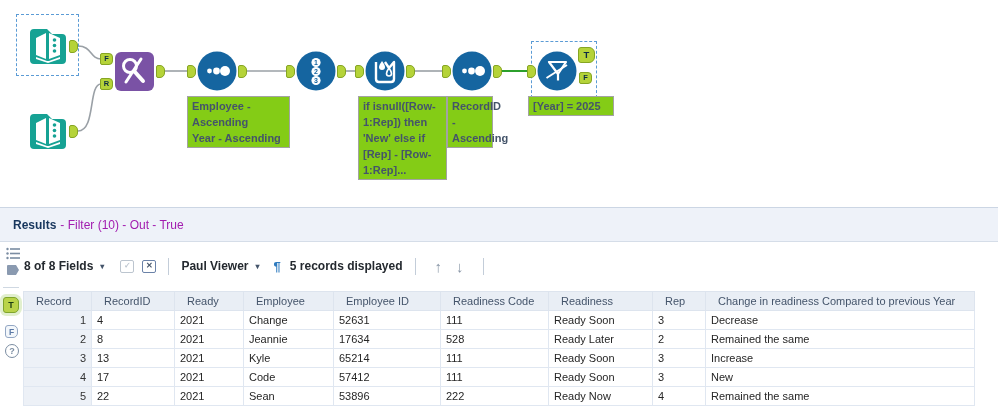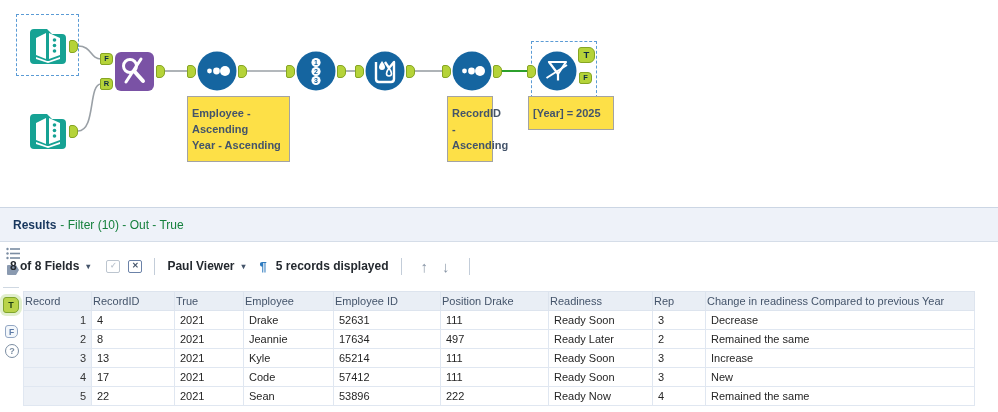--- a/index.html
+++ b/index.html
@@ -14,56 +14,56 @@
   .tool { position:absolute; }
   .tool svg { display:block; }
 
   .anchor { position:absolute; width:9px; height:13px; background:#b5d339; border:1px solid #86a523;
             border-radius:2px 5px 5px 2px; }
   .anchor-lbl { position:absolute; background:#b5d339; border:1px solid #86a523; border-radius:2px 4px 4px 2px;
             width:13px; height:12px; font-size:7.5px; font-weight:bold; color:#0d2b44;
             display:flex; align-items:center; justify-content:center; line-height:1; }
   .anchor-big { width:17px; height:16px; font-size:9.5px; border-radius:3px 6px 6px 3px; }
 
-  .annotation { position:absolute; background:#fde047; border:1px solid #a3a3a3; padding:8px 4px;
+  .annotation { position:absolute; background:#84cc16; border:1px solid #a3a3a3; padding:1px 4px;
             font-size:11px; line-height:16px; font-weight:bold; color:#44546a; white-space:pre-line; }
 
   
   .results-header { position:absolute; left:0; top:207px; width:998px; height:35px; background:#eef2f9;
             border-top:1px solid #ccd6e4; border-bottom:1px solid #d5dde8;
             display:flex; align-items:center; padding-left:13px; font-size:12px; }
   .results-title { font-weight:bold; color:#17365d; }
-  .results-subtitle { color:#15803d; margin-left:4px; }
+  .results-subtitle { color:#a21caf; margin-left:4px; }
 
   .side-icon { position:absolute; display:flex; align-items:center; justify-content:center; }
   .side-divider { position:absolute; left:3px; width:16px; height:1px; background:#cfd8e2; }
   .t-anchor { left:3px; top:297px; width:16px; height:16px; background:#b9d348; border:1px solid #7fa42c;
             border-radius:3px 5px 5px 3px; font-size:9px; font-weight:bold; color:#1c3b12;
             box-shadow:0 0 0 3px #e1efcd; }
   .f-anchor { left:5px; top:325px; width:13px; height:13px; background:#f3f7fb; border:1px solid #93a7c4;
             border-radius:3px 5px 5px 3px; font-size:8.5px; font-weight:bold; color:#5b79a6; }
   .help-icon { left:5px; top:344px; width:14px; height:14px; border:1.3px solid #7b8da2; border-radius:50%;
             font-size:9px; font-weight:bold; color:#7b8da2; }
 
-  .toolbar { position:absolute; left:10px; top:243px; height:46px; display:flex; align-items:center;
+  .toolbar { position:absolute; left:24px; top:243px; height:46px; display:flex; align-items:center;
             font-size:12px; font-weight:bold; color:#24292f; }
   .tb-gap { width:14px; }
   .caret { font-size:8px; color:#44546a; margin-left:7px; }
   .tb-icon { width:14px; height:13px; border-radius:2px; display:inline-flex; align-items:center;
             justify-content:center; font-size:8px; line-height:1; }
   .icon-check { border:1px solid #bcc5cf; color:#bcc5cf; margin-left:16px; }
   .icon-xbox  { border:1px solid #6b82a8; color:#44546a; margin-left:8px; }
   .tb-divider { width:1px; height:17px; background:#c3cdd9; margin:0 12px; }
   .pilcrow { color:#2f7bbf; font-size:13px; font-weight:bold; margin-right:9px; }
   .nav-arrow { font-size:15px; font-weight:bold; color:#8b98a8; margin:0 7px; }
 
   table.grid { position:absolute; left:23px; top:291px; width:951px; border-collapse:collapse;
             table-layout:fixed; font-size:11px; }
   table.grid th { background:#e9eef5; color:#44546a; font-weight:normal; text-align:left;
-            padding:2px 1px; height:19px; border:1px solid #dde4ee; overflow:hidden; white-space:nowrap; }
+            padding:2px 12px; height:19px; border:1px solid #dde4ee; overflow:hidden; white-space:nowrap; }
   table.grid td { background:#fff; color:#262626; padding:1px 5px; height:19px;
             border:1px solid #e0e7f1; overflow:hidden; white-space:nowrap; }
   table.grid td.rec-col { background:#edf1f7; text-align:right; color:#333; }
   table.grid { border:1px solid #ccd6e4; }
 </style>
 </head>
 <body>
 
 <div class="screen">
 
@@ -175,20 +175,25 @@
         <line x1="9.5" y1="27" x2="30" y2="14" stroke="#fff" stroke-width="2"></line>
       </svg>
     </div>
     <div class="anchor" style="left:527px;top:65px"></div>
     <div class="anchor-lbl anchor-big" style="left:578px;top:47px">T</div>
     <div class="anchor-lbl" style="left:579px;top:72px">F</div>
 
     <div class="annotation" style="left:187px;top:96px;width:103px">Employee -
 Ascending
 Year - Ascending</div>
+    <div class="annotation" style="left:358px;top:96px;width:89px">if isnull([Row-
+1:Rep]) then
+'New' else if
+[Rep] - [Row-
+1:Rep]...</div>
     <div class="annotation" style="left:447px;top:96px;width:46px">RecordID -
 Ascending</div>
     <div class="annotation" style="left:528px;top:96px;width:86px">[Year] = 2025</div>
   </div>
 
   <div class="results-header">
     <span class="results-title">Results</span>
     <span class="results-subtitle">- Filter (10) - Out - True</span>
   </div>
 
@@ -238,48 +243,48 @@
       <col style="width:107px">
         <col style="width:108px">
         <col style="width:104px">
         <col style="width:53px">
       <col style="width:269px">
     </colgroup>
     <thead>
         <tr>
           <th>Record</th>
           <th>RecordID</th>
-          <th>True</th>
+          <th>Ready</th>
           <th>Employee</th>
           <th>Employee ID</th>
-          <th>Position Drake</th>
+          <th>Readiness Code</th>
           <th>Readiness</th>
           <th>Rep</th>
           <th>Change in readiness Compared to previous Year</th>
         </tr>
       </thead>
     <tbody>
         <tr>
           <td class="rec-col">1</td>
           <td>4</td>
           <td>2021</td>
-          <td>Drake</td>
+          <td>Change</td>
           <td>52631</td>
           <td>111</td>
           <td>Ready Soon</td>
           <td>3</td>
           <td>Decrease</td>
         </tr>
         <tr>
           <td class="rec-col">2</td>
           <td>8</td>
           <td>2021</td>
           <td>Jeannie</td>
           <td>17634</td>
-          <td>497</td>
+          <td>528</td>
           <td>Ready Later</td>
           <td>2</td>
           <td>Remained the same</td>
         </tr>
         <tr>
           <td class="rec-col">3</td>
           <td>13</td>
           <td>2021</td>
           <td>Kyle</td>
           <td>65214</td>

